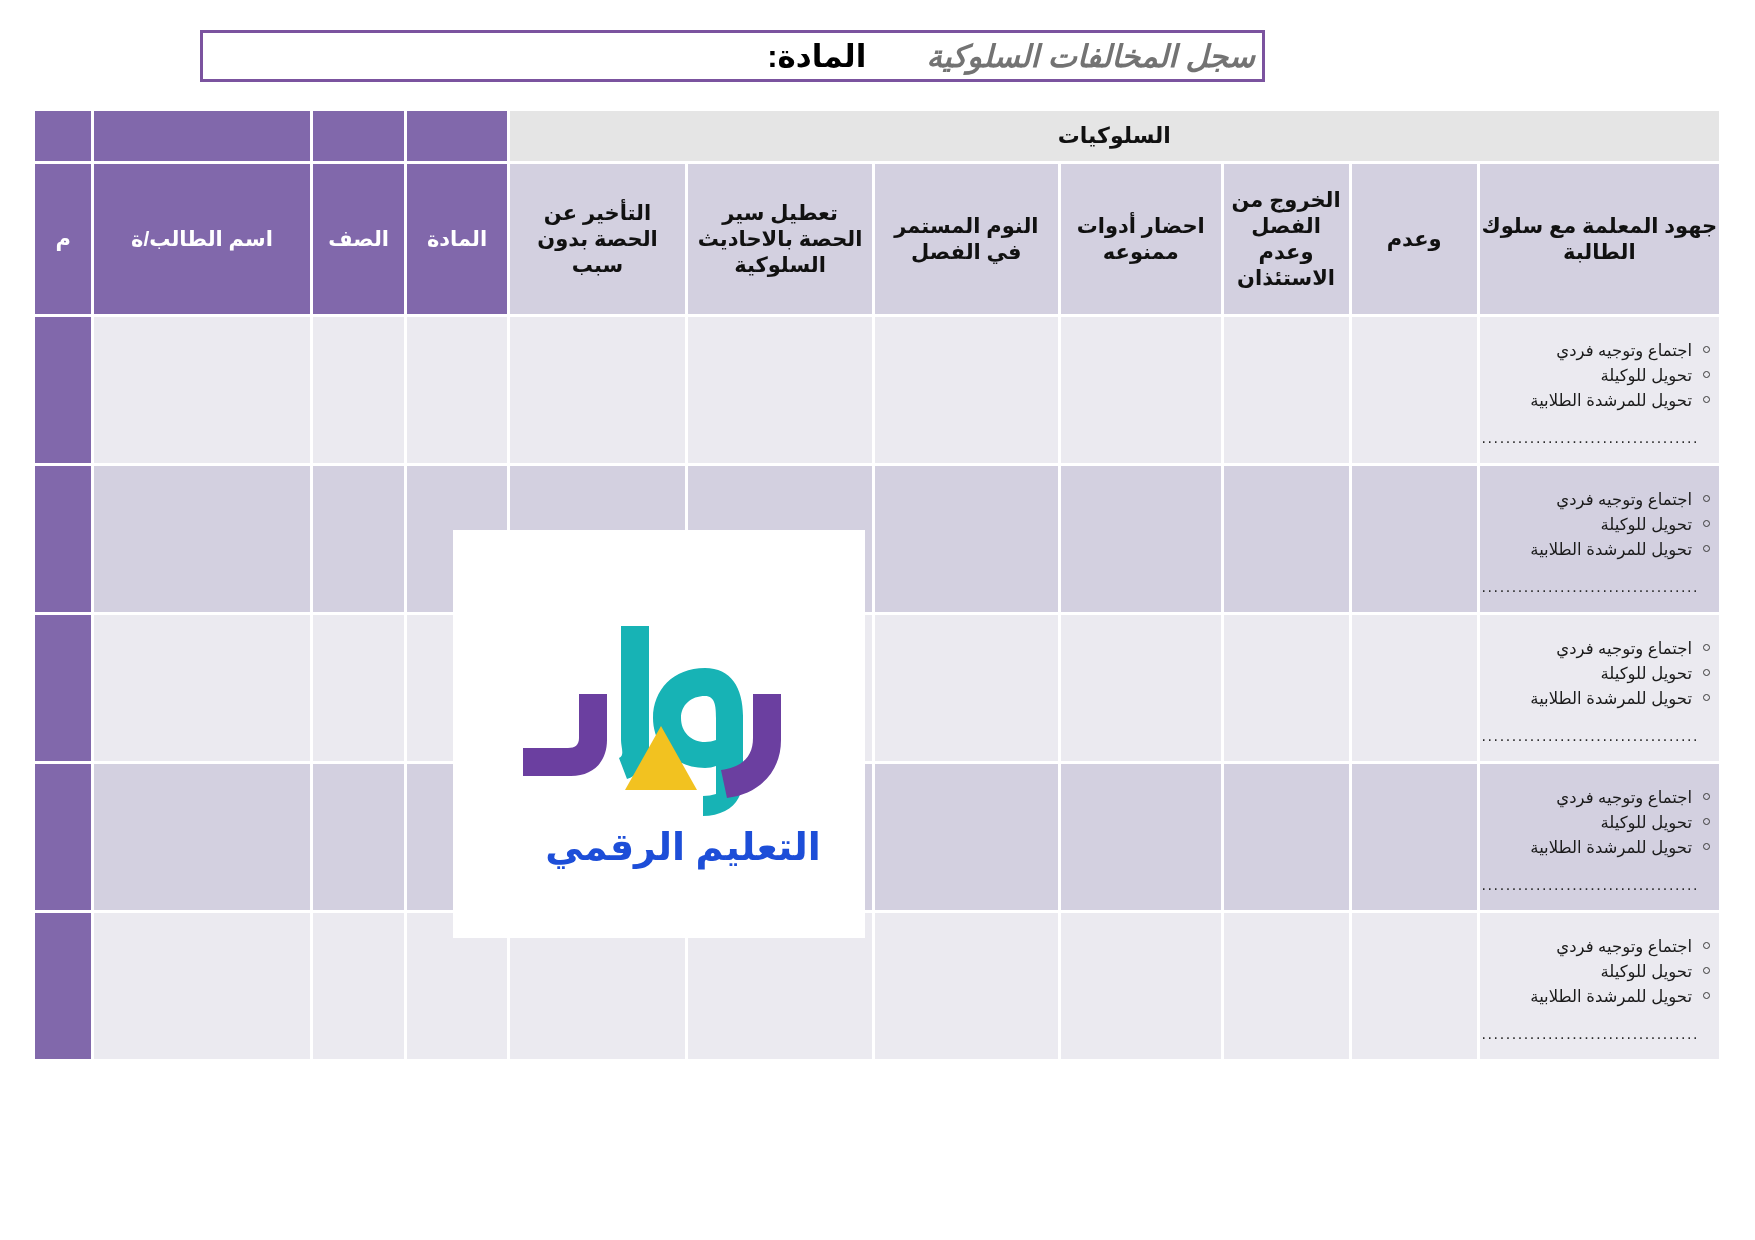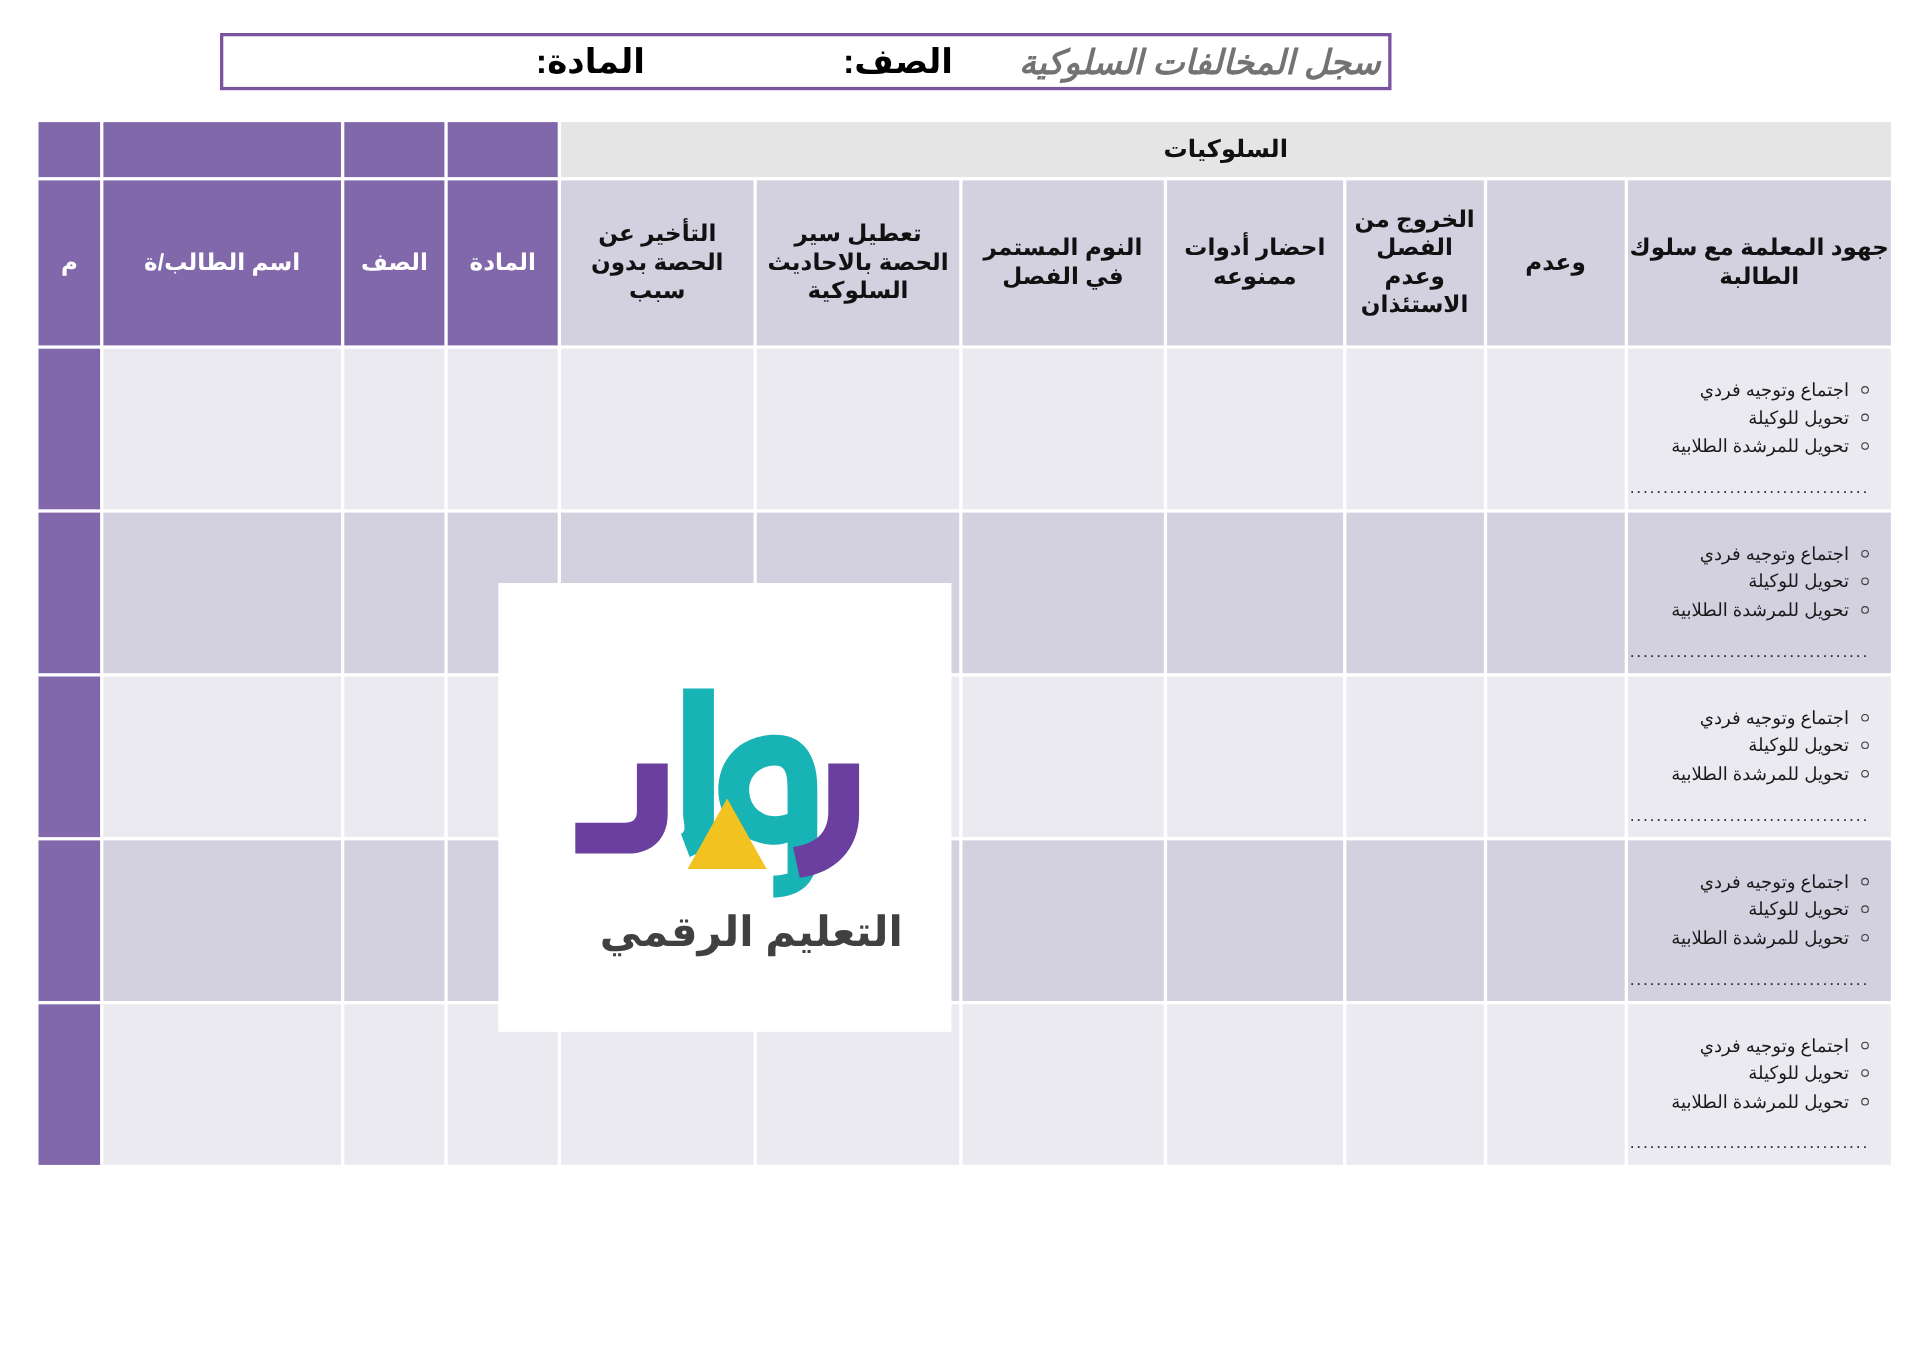--- a/index.html
+++ b/index.html
@@ -103,21 +103,21 @@
   .cell-light { background: #EBEAF0; }
   .cell-dark  { background: #D3D0E0; }
   .cell-purple{ background: #8168AB; }
 
   .effort-cell {
     padding: 8px 14px 10px 10px;
     text-align: right;
   }
   .effort-list {
     list-style: none;
-    margin: 16px;
+    margin: 5px;
     padding: 0;
   }
   .effort-list li {
     font-size: 16.5px;
     color: #1a1a1a;
     line-height: 1.52;
     position: relative;
     padding-right: 22px;
     text-align: right;
     font-weight: normal;
@@ -179,33 +179,32 @@
     height: 220px;
   }
   .logo-sub {
     position: absolute;
     left: 0;
     right: 0;
     top: 295px;
     text-align: center;
     font-size: 38px;
     font-weight: bold;
-    color: #404040;
+    color: #1d4ed8;
     direction: rtl;
     margin-left: 48px;
   }
 </style>
 </head>
 <body>
 
 <div class="title-wrap">
   <div class="title-box"></div>
   <div class="title-row">
     <span class="title-main">سجل المخالفات السلوكية</span>
-    <span class="title-field">الصف:</span>
     <span class="title-field last">المادة:</span>
   </div>
 </div>
 
 <table class="sheet">
   <colgroup>
     <col class="c-effort">
       <col class="c-other">
       <col class="c-exit">
       <col class="c-tools">

